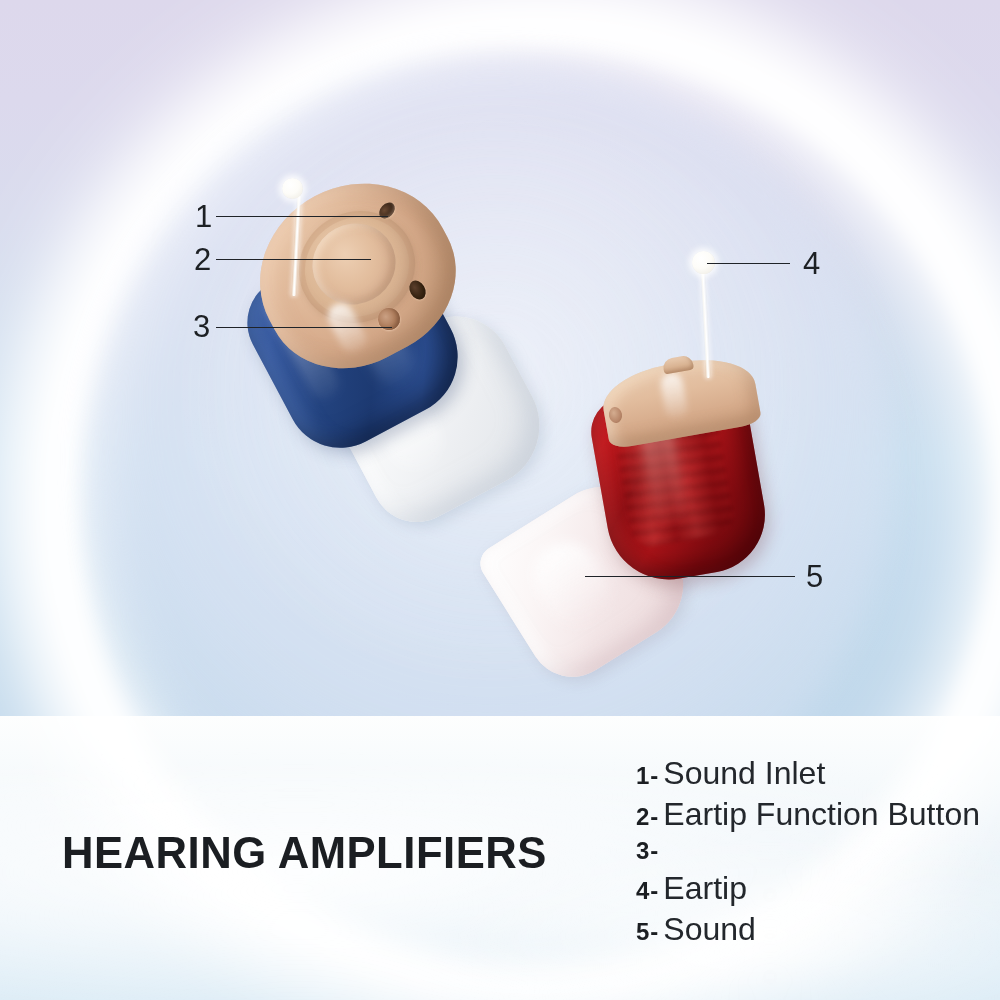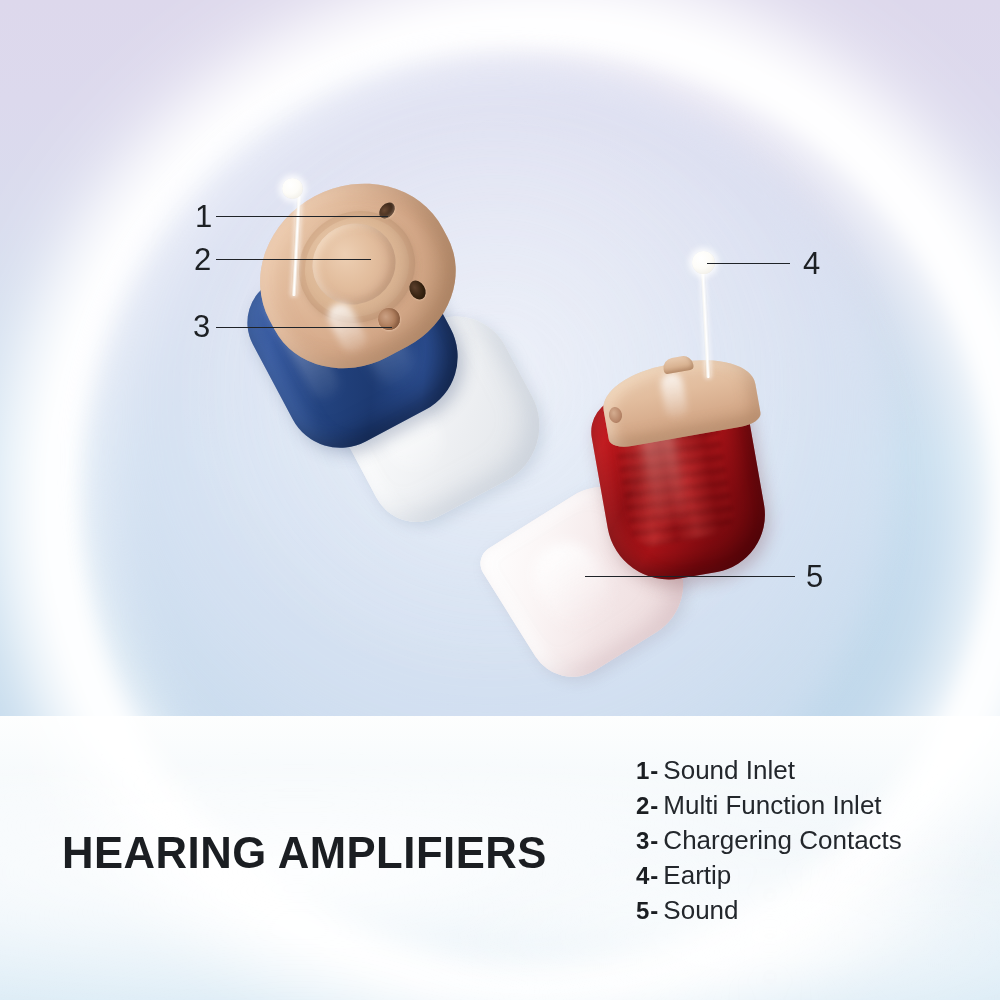--- a/index.html
+++ b/index.html
@@ -262,21 +262,21 @@
   .legend-row{
     display:flex;align-items:baseline;margin-bottom:9px;white-space:nowrap;
   }
   .legend-num{
     font-size:24px;font-weight:700;color:#1b1e22;line-height:1;
   }
   .legend-dash{
     font-size:24px;font-weight:700;color:#1b1e22;margin:0 5px 0 1px;line-height:1;
   }
   .legend-label{
-    font-size:26px;font-weight:400;color:#23272c;line-height:1;
+    font-size:32px;font-weight:400;color:#23272c;line-height:1;
   }
 </style>
 </head>
 <body>
 
 <div id="stage">
 
   <div class="bg-top">
     <div class="ring"></div>
     <div class="ring-core"></div>
@@ -341,26 +341,25 @@
 
   <div class="legend">
     <div class="legend-row">
       <span class="legend-num">1</span>
       <span class="legend-dash">-</span>
       <span class="legend-label">Sound Inlet</span>
     </div>
     <div class="legend-row">
       <span class="legend-num">2</span>
       <span class="legend-dash">-</span>
-      <span class="legend-label">Multi Function Inlet</span>
+      <span class="legend-label">Eartip Function Button</span>
     </div>
     <div class="legend-row">
       <span class="legend-num">3</span>
       <span class="legend-dash">-</span>
-      <span class="legend-label">Chargering Contacts</span>
     </div>
     <div class="legend-row">
       <span class="legend-num">4</span>
       <span class="legend-dash">-</span>
       <span class="legend-label">Eartip</span>
     </div>
     <div class="legend-row">
       <span class="legend-num">5</span>
       <span class="legend-dash">-</span>
       <span class="legend-label">Sound</span>

